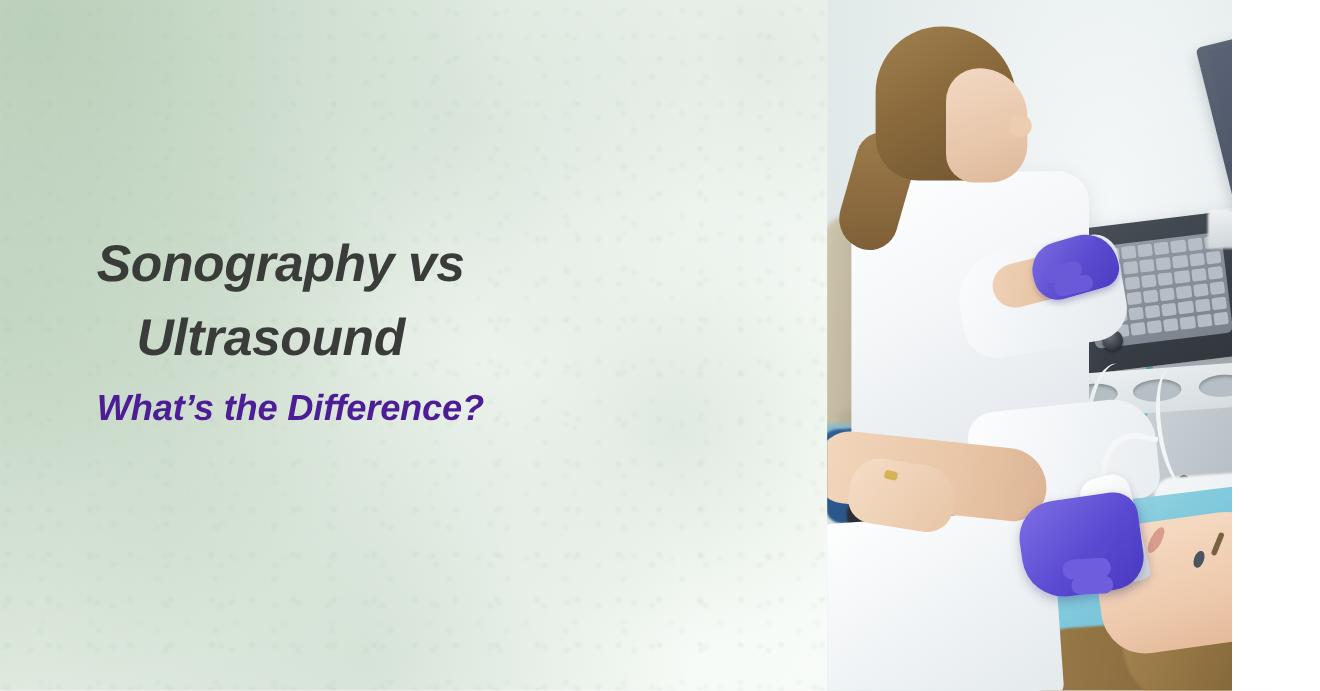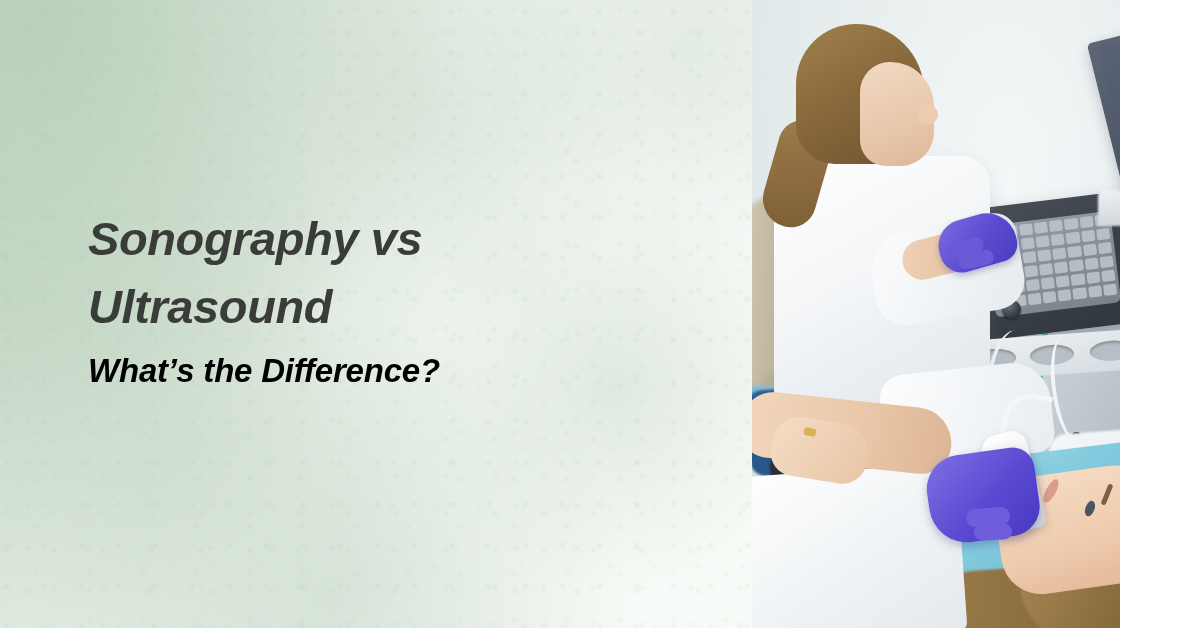--- a/index.html
+++ b/index.html
@@ -35,25 +35,25 @@
     background-size:37px 41px,53px 47px,61px 43px,44px 59px,49px 37px;
     filter:blur(1.2px);
   }
 
   
   .copy{position:absolute;left:88px;top:205px;width:620px;}
   .h1{
     font-size:47px;line-height:1.44;font-weight:700;font-style:italic;
     color:#3a3c3a;letter-spacing:-.4px;margin:0;
   }
-  .h1 .l2{display:block;}
+  .h1 .l2{display:block;margin-left:36px;}
   .h2{
     margin:13px 0 0 0;
     font-size:33px;line-height:1.1;font-weight:700;font-style:italic;
-    color:#000000;letter-spacing:-.2px;
+    color:#4c1d95;letter-spacing:-.2px;
   }
 
   
   .photo{
     position:absolute;left:752px;top:0;width:430px;height:628px;
     overflow:hidden;background:#eef3f5;
   }
   .ph-room{
     position:absolute;inset:0;
     background:linear-gradient(160deg,#eef3f1 0%,#e8eef0 40%,#e3eaec 70%,#dfe7ea 100%);

